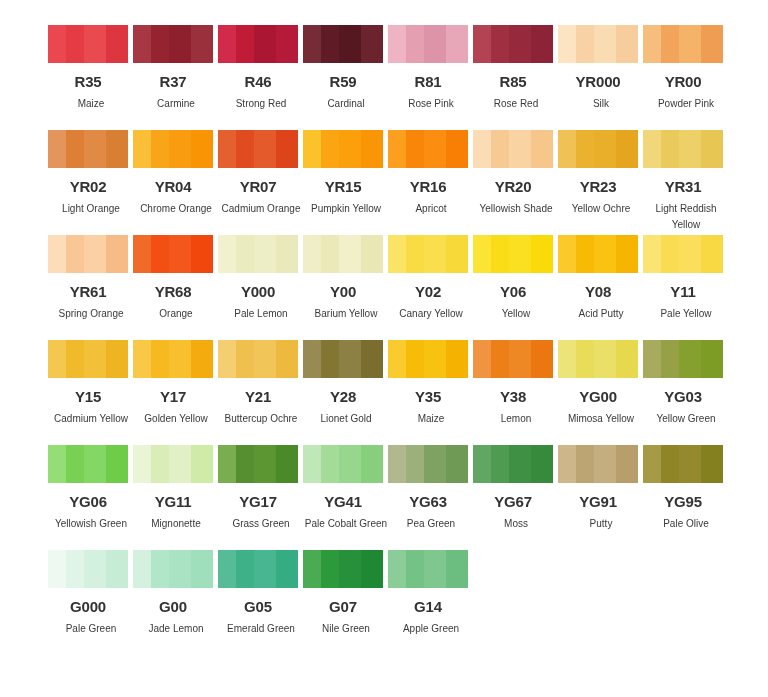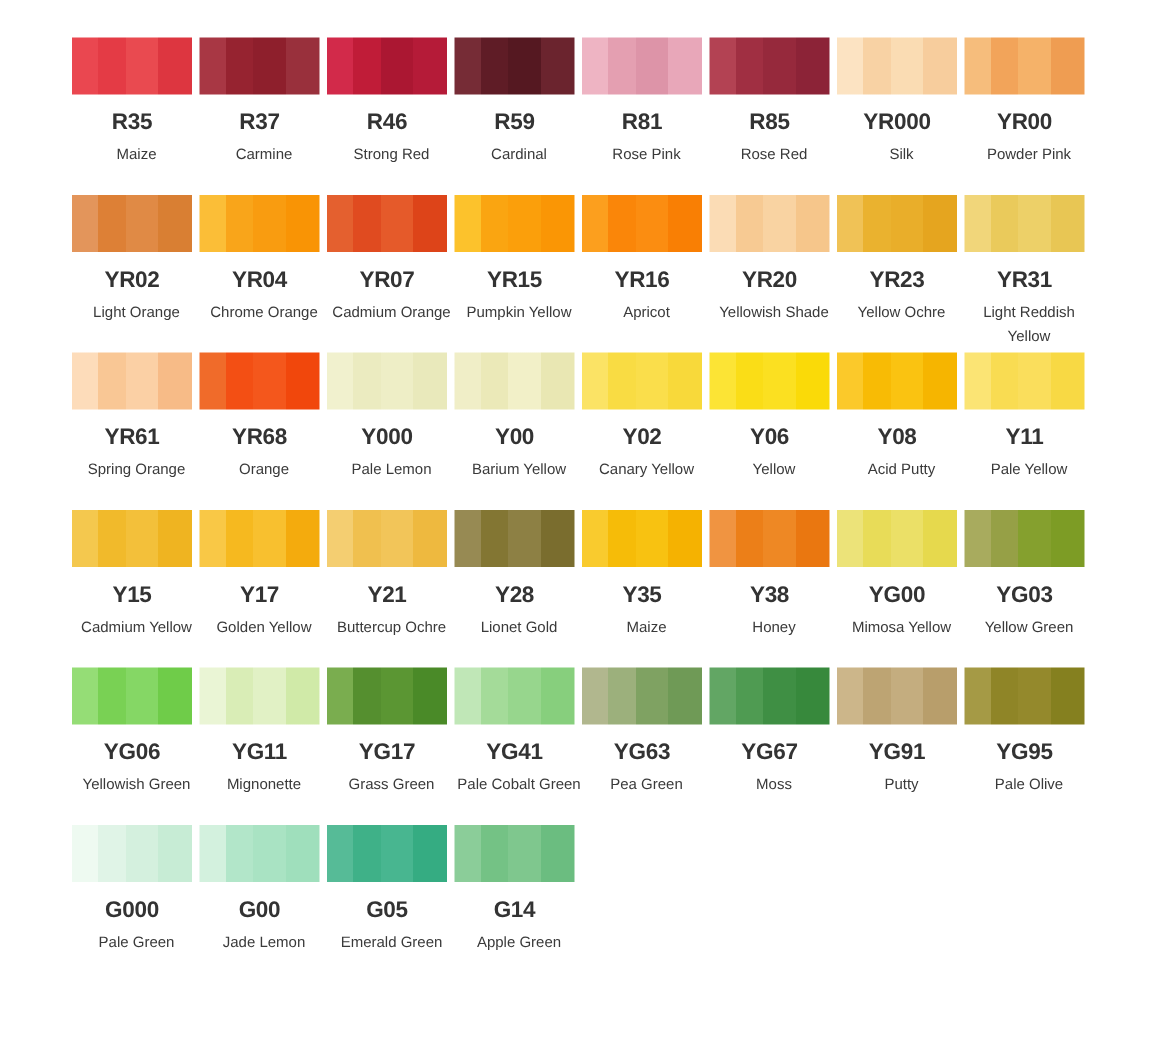--- a/index.html
+++ b/index.html
@@ -206,21 +206,21 @@
         <div class="swatch-name">Lionet Gold</div>
       </div>
       <div class="swatch-cell">
         <div class="swatch-chip" style="background: linear-gradient(to right, rgb(249, 203, 46) 0%, rgb(249, 203, 46) 22%, rgb(246, 188, 8) 22%, rgb(246, 188, 8) 45%, rgb(248, 194, 17) 45%, rgb(248, 194, 17) 72%, rgb(245, 178, 1) 72%, rgb(245, 178, 1) 100%);"></div>
         <div class="swatch-code">Y35</div>
         <div class="swatch-name">Maize</div>
       </div>
       <div class="swatch-cell">
         <div class="swatch-chip" style="background: linear-gradient(to right, rgb(240, 148, 65) 0%, rgb(240, 148, 65) 22%, rgb(236, 127, 24) 22%, rgb(236, 127, 24) 45%, rgb(238, 136, 36) 45%, rgb(238, 136, 36) 72%, rgb(234, 119, 16) 72%, rgb(234, 119, 16) 100%);"></div>
         <div class="swatch-code">Y38</div>
-        <div class="swatch-name">Honey</div>
+        <div class="swatch-name">Lemon</div>
       </div>
       <div class="swatch-cell">
         <div class="swatch-chip" style="background: linear-gradient(to right, rgb(236, 227, 121) 0%, rgb(236, 227, 121) 22%, rgb(232, 220, 88) 22%, rgb(232, 220, 88) 45%, rgb(235, 224, 103) 45%, rgb(235, 224, 103) 72%, rgb(230, 217, 77) 72%, rgb(230, 217, 77) 100%);"></div>
         <div class="swatch-code">YG00</div>
         <div class="swatch-name">Mimosa Yellow</div>
       </div>
       <div class="swatch-cell">
         <div class="swatch-chip" style="background: linear-gradient(to right, rgb(168, 171, 94) 0%, rgb(168, 171, 94) 22%, rgb(150, 160, 70) 22%, rgb(150, 160, 70) 45%, rgb(133, 160, 46) 45%, rgb(133, 160, 46) 72%, rgb(125, 156, 37) 72%, rgb(125, 156, 37) 100%);"></div>
         <div class="swatch-code">YG03</div>
         <div class="swatch-name">Yellow Green</div>
@@ -272,20 +272,25 @@
       </div>
       <div class="swatch-cell">
         <div class="swatch-chip" style="background: linear-gradient(to right, rgb(211, 241, 222) 0%, rgb(211, 241, 222) 22%, rgb(178, 230, 201) 22%, rgb(178, 230, 201) 45%, rgb(169, 227, 195) 45%, rgb(169, 227, 195) 72%, rgb(159, 223, 188) 72%, rgb(159, 223, 188) 100%);"></div>
         <div class="swatch-code">G00</div>
         <div class="swatch-name">Jade Lemon</div>
       </div>
       <div class="swatch-cell">
         <div class="swatch-chip" style="background: linear-gradient(to right, rgb(86, 187, 151) 0%, rgb(86, 187, 151) 22%, rgb(63, 177, 136) 22%, rgb(63, 177, 136) 45%, rgb(72, 182, 144) 45%, rgb(72, 182, 144) 72%, rgb(53, 172, 130) 72%, rgb(53, 172, 130) 100%);"></div>
         <div class="swatch-code">G05</div>
         <div class="swatch-name">Emerald Green</div>
+      </div>
+      <div class="swatch-cell">
+        <div class="swatch-chip" style="background: linear-gradient(to right, rgb(74, 171, 82) 0%, rgb(74, 171, 82) 22%, rgb(44, 154, 59) 22%, rgb(44, 154, 59) 45%, rgb(38, 145, 58) 45%, rgb(38, 145, 58) 72%, rgb(30, 136, 51) 72%, rgb(30, 136, 51) 100%);"></div>
+        <div class="swatch-code">G07</div>
+        <div class="swatch-name">Nile Green</div>
       </div>
       <div class="swatch-cell">
         <div class="swatch-chip" style="background: linear-gradient(to right, rgb(139, 205, 153) 0%, rgb(139, 205, 153) 22%, rgb(116, 194, 133) 22%, rgb(116, 194, 133) 45%, rgb(127, 199, 142) 45%, rgb(127, 199, 142) 72%, rgb(107, 189, 128) 72%, rgb(107, 189, 128) 100%);"></div>
         <div class="swatch-code">G14</div>
         <div class="swatch-name">Apple Green</div>
       </div>
     </div>
 </div>
 
 </body></html>

